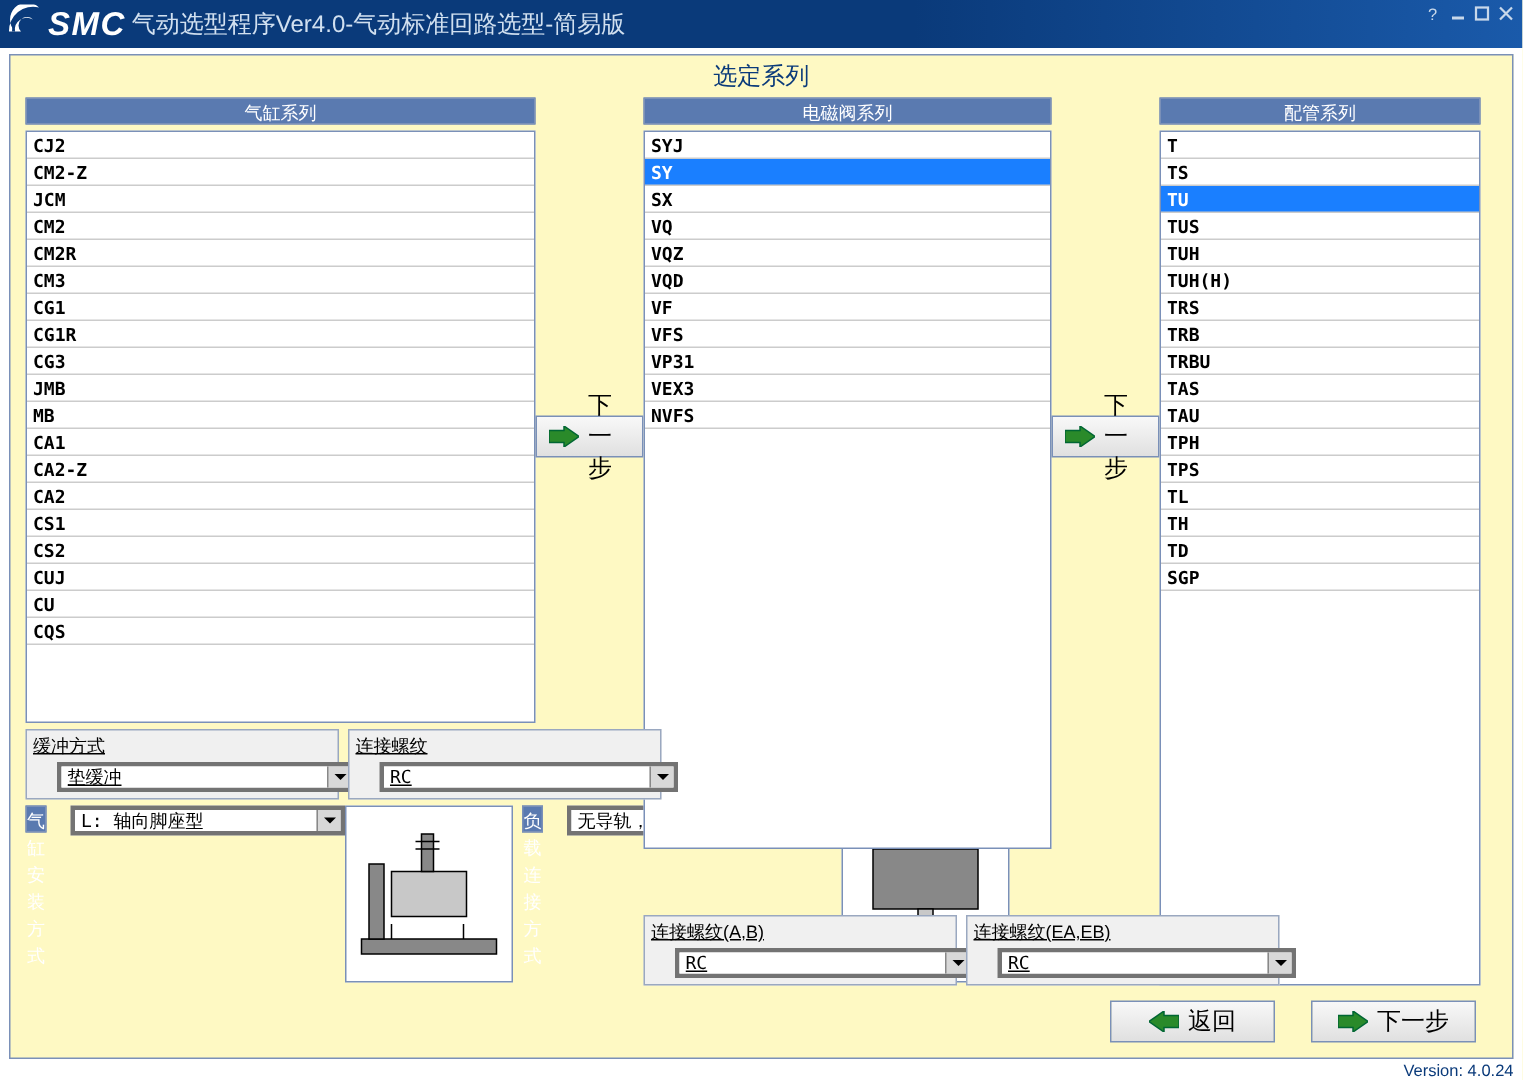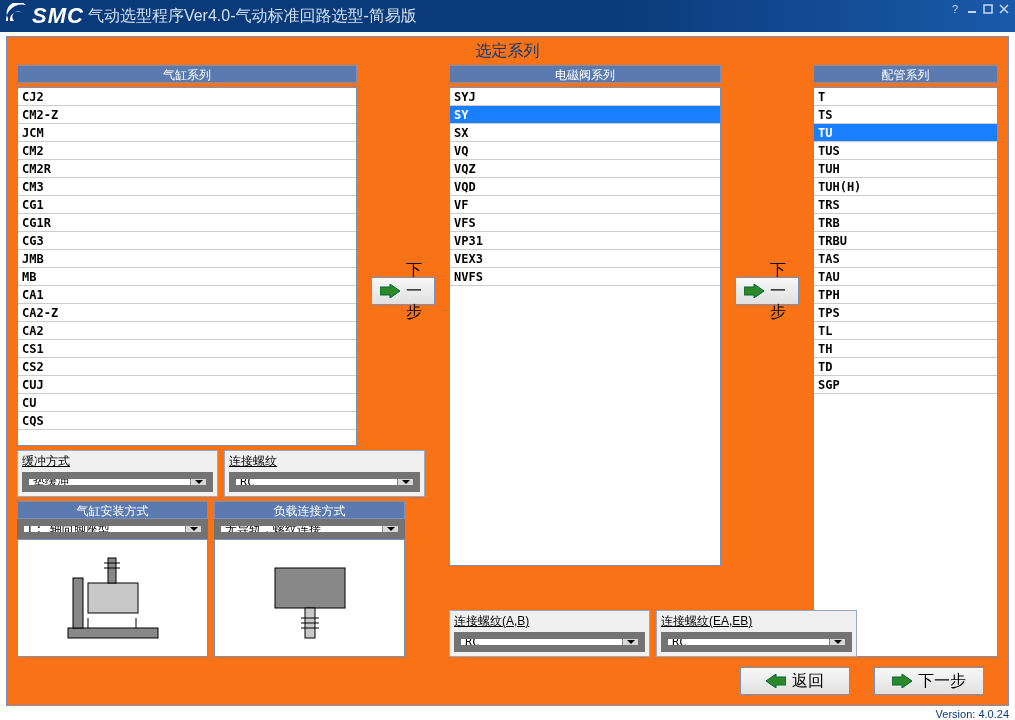--- a/index.html
+++ b/index.html
@@ -65,36 +65,36 @@
     justify-content: center;
     cursor: pointer;
   }
   .content {
     position: absolute;
     top: 36px;
     left: 6px;
     right: 6px;
     bottom: 14px;
     border: 1px solid #7a90b8;
-    background: #f97316;
+    background: #fef9c3;
   }
   .section-title {
     text-align: center;
     font-size: 16px;
     color: #0a3a7a;
     padding: 4px 0 6px 0;
   }
   .columns {
     position: absolute;
     top: 28px;
     left: 10px;
     right: 10px;
     bottom: 48px;
     display: flex;
-    gap: 14px;
+    gap: 0;
   }
   .col {
     display: flex;
     flex-direction: column;
     gap: 4px;
   }
   .col-left { width: 340px; }
   .col-mid  { width: 272px; }
   .col-right{ width: 214px; }
   .gap-btn {
@@ -151,22 +151,23 @@
   }
   .field-group .fg-label {
     font-size: 12px;
     color: #000;
     margin-bottom: 2px;
   }
   .combo {
     display: flex;
     width: 100%;
     height: 20px;
-    border: 7px solid #737373;
-    background: #fff;
+    border: 3px solid #737373;
+    background: #fff;
+    margin-left: 16px;
   }
   .combo input {
     flex:1;
     border:none;
     padding: 0 4px;
     font-family: "SimSun", monospace;
     font-size: 12px;
     outline: none;
     background: #fff;
   }
@@ -185,21 +186,21 @@
     border-right:4px solid transparent;
     border-top:4px solid #000;
   }
   .mount-row {
     display:flex;
     gap: 6px;
   }
   .mount-panel {
     flex:1;
     display:flex;
-    flex-direction: column;
+    flex-direction: row;
   }
   .mount-img {
     border: 1px solid #7a90b8;
     background: #fff;
     height: 118px;
     display:flex;
     align-items:center;
     justify-content:center;
   }
   .mount-img svg { display:block; }

